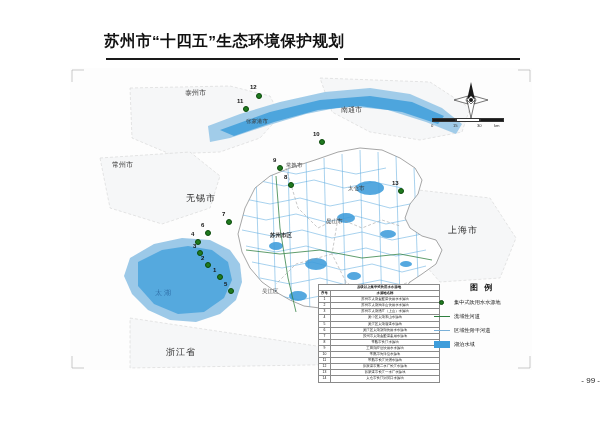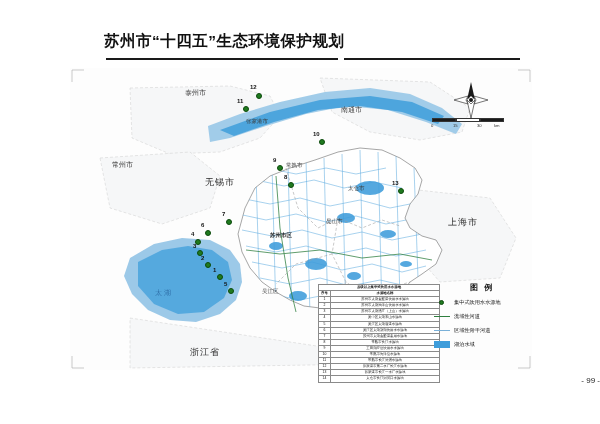--- a/index.html
+++ b/index.html
@@ -307,23 +307,23 @@
     <div class="scale-seg" style="left:48px;width:24px;background:#1a1a1a;"></div>
     <div class="scale-lbl" style="left:-1px;">0</div>
     <div class="scale-lbl" style="left:21px;">15</div>
     <div class="scale-lbl" style="left:45px;">30</div>
     <div class="scale-lbl" style="left:62px;">km</div>
   </div>
 
   <div class="plabel" style="left:185px; top:88px;">泰州市</div>
   <div class="plabel" style="left:341px; top:105px;">南通市</div>
   <div class="plabel" style="left:112px; top:160px;">常州市</div>
-  <div class="plabel big" style="left:186px; top:176px;margin-left:19px;">无锡市</div>
-  <div class="plabel big" style="left:416px; top:216px;padding-left:32px;">上海市</div>
-  <div class="plabel big" style="left:166px; top:346px;margin-left:24px;">浙江省</div>
+  <div class="plabel big" style="left:186px; top:192px;">无锡市</div>
+  <div class="plabel big" style="left:416px; top:224px;padding-left:32px;">上海市</div>
+  <div class="plabel big" style="left:166px; top:346px;">浙江省</div>
 
   <div class="plabel" style="left:286px; top:162px; font-size:5.5px;">常熟市</div>
   <div class="plabel" style="left:246px; top:118px; font-size:5.5px;">张家港市</div>
   <div class="plabel" style="left:348px; top:185px; font-size:5.5px;">太仓市</div>
   <div class="plabel" style="left:326px; top:218px; font-size:5.5px;">昆山市</div>
   <div class="plabel" style="left:262px; top:288px; font-size:5.5px;">吴江区</div>
   <div class="plabel" style="left:270px; top:232px; font-size:5.5px; color:#1a1a1a; font-weight:bold;">苏州市区</div>
   <div class="wlabel" style="left:155px; top:288px; font-size:7px;">太 湖</div>
 
   <div class="site" style="left:256px; top:93px;"></div>

